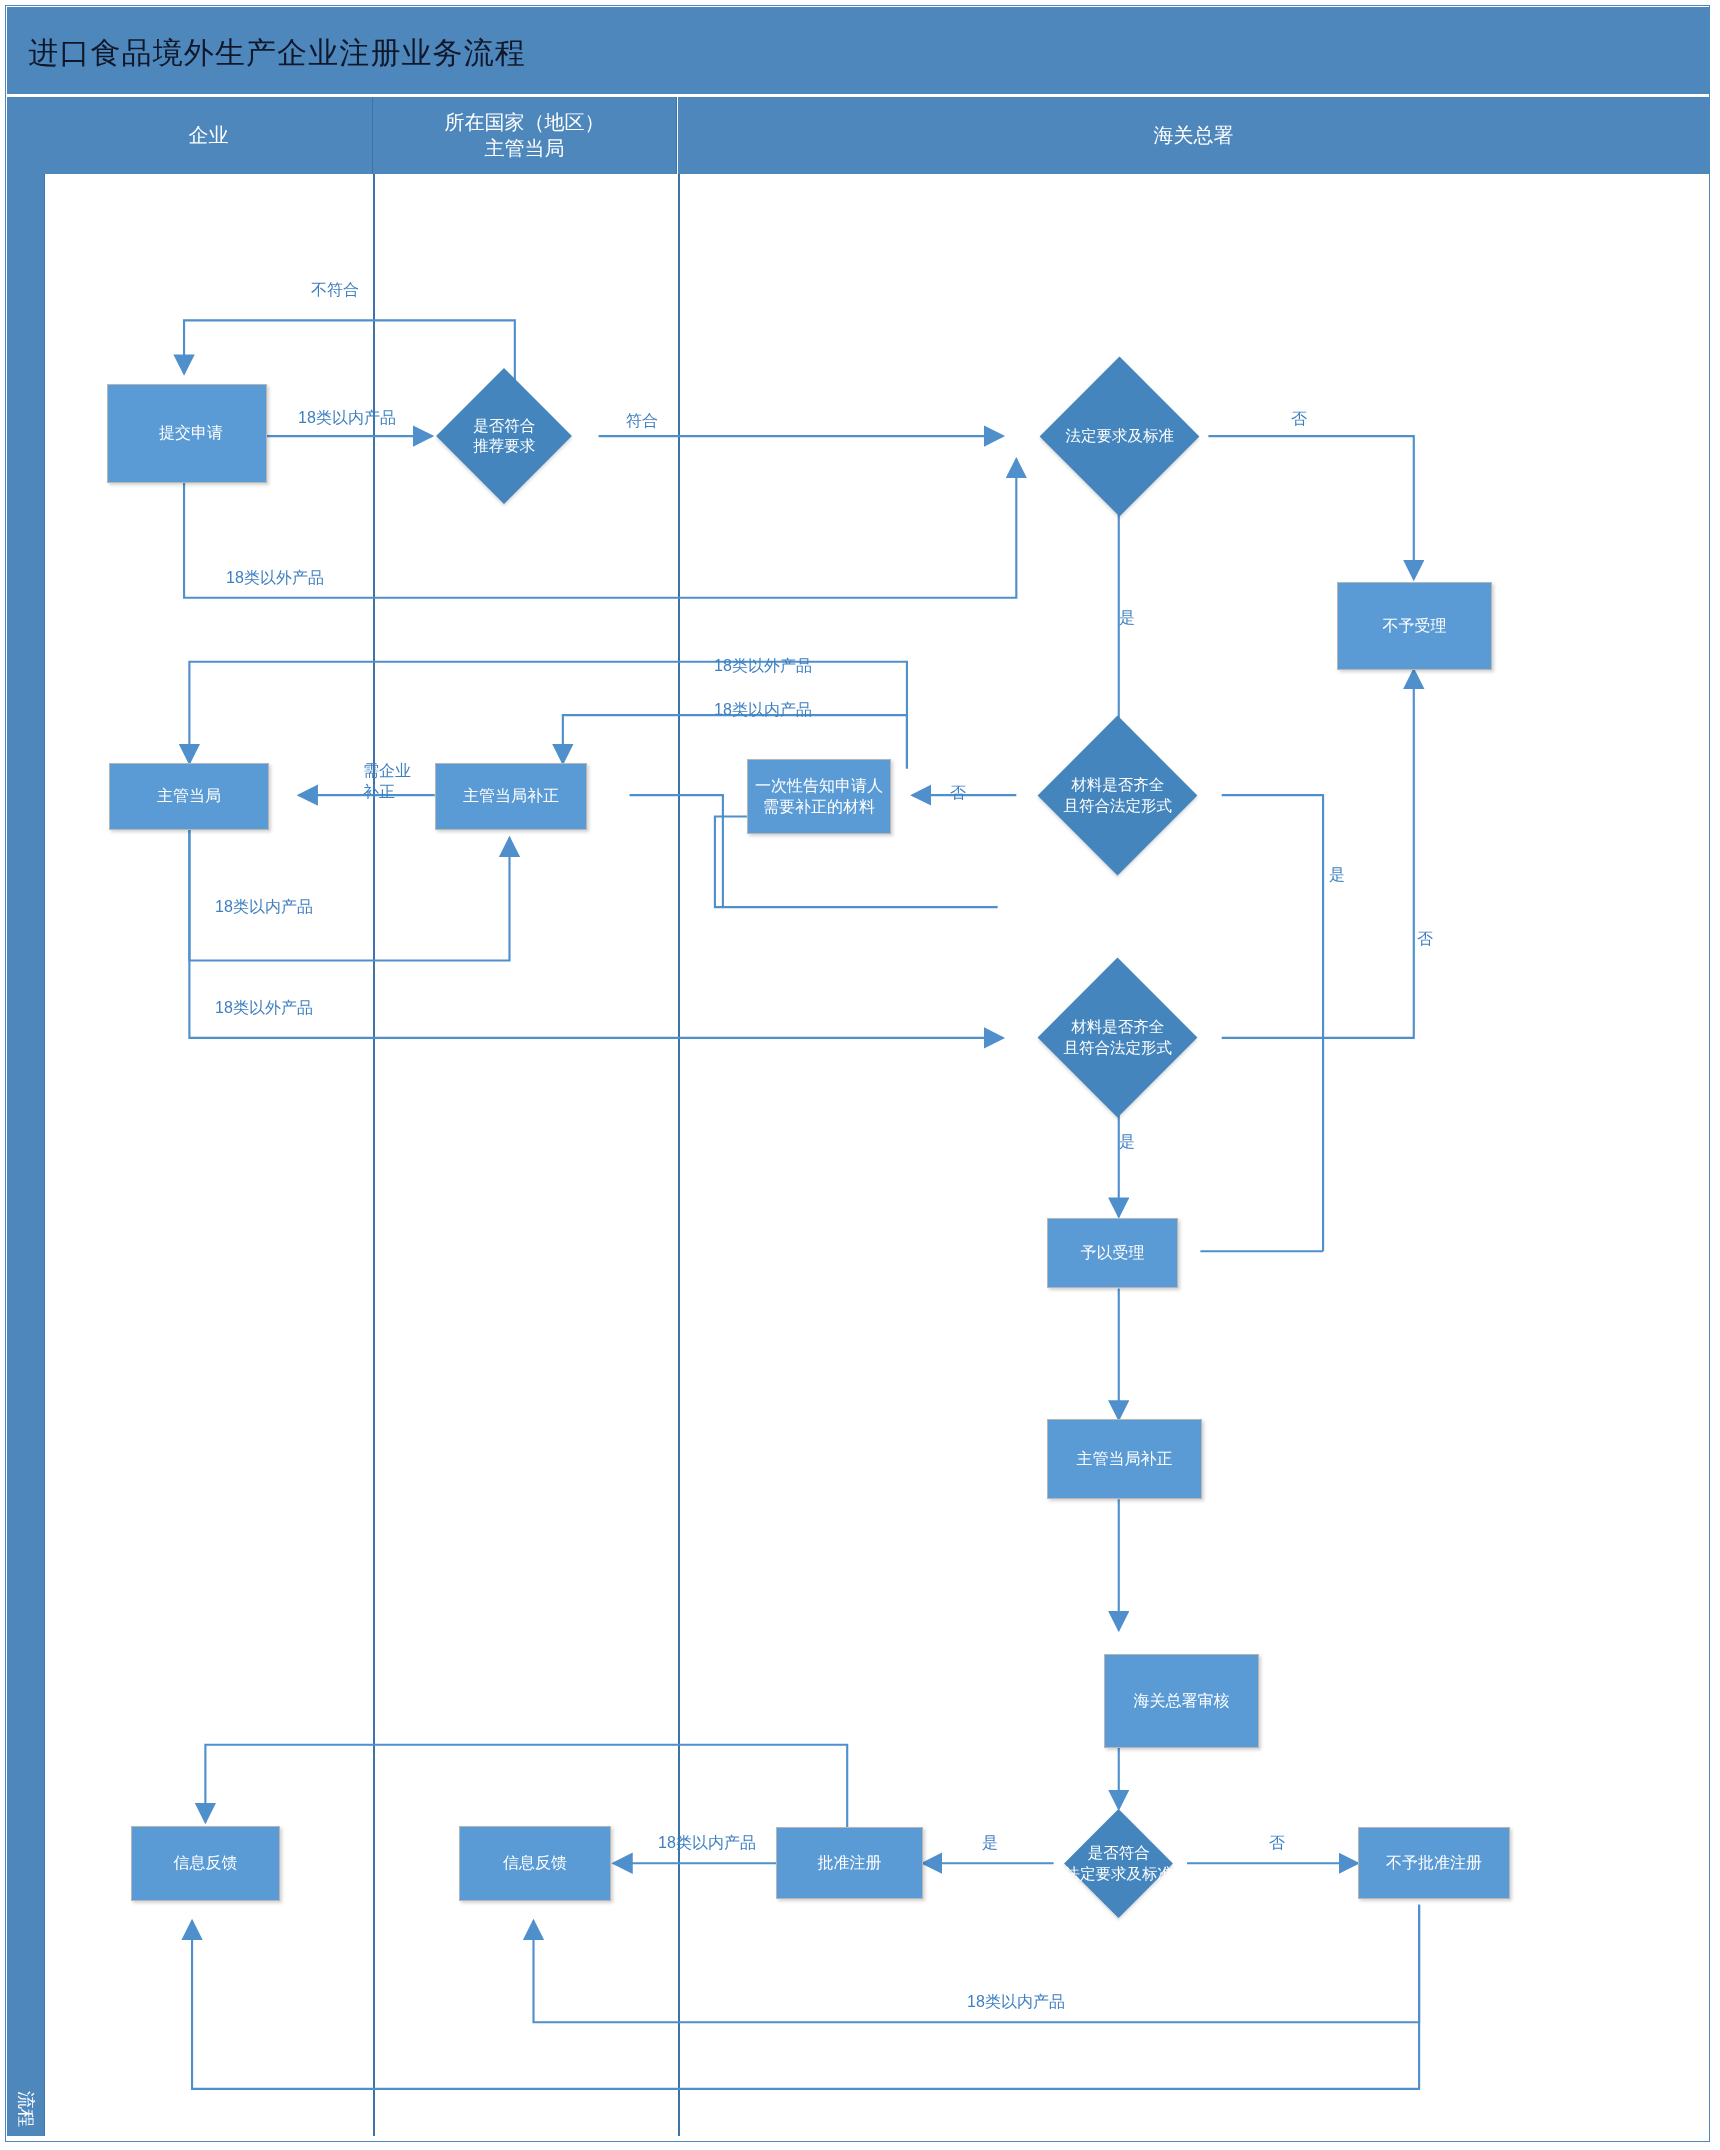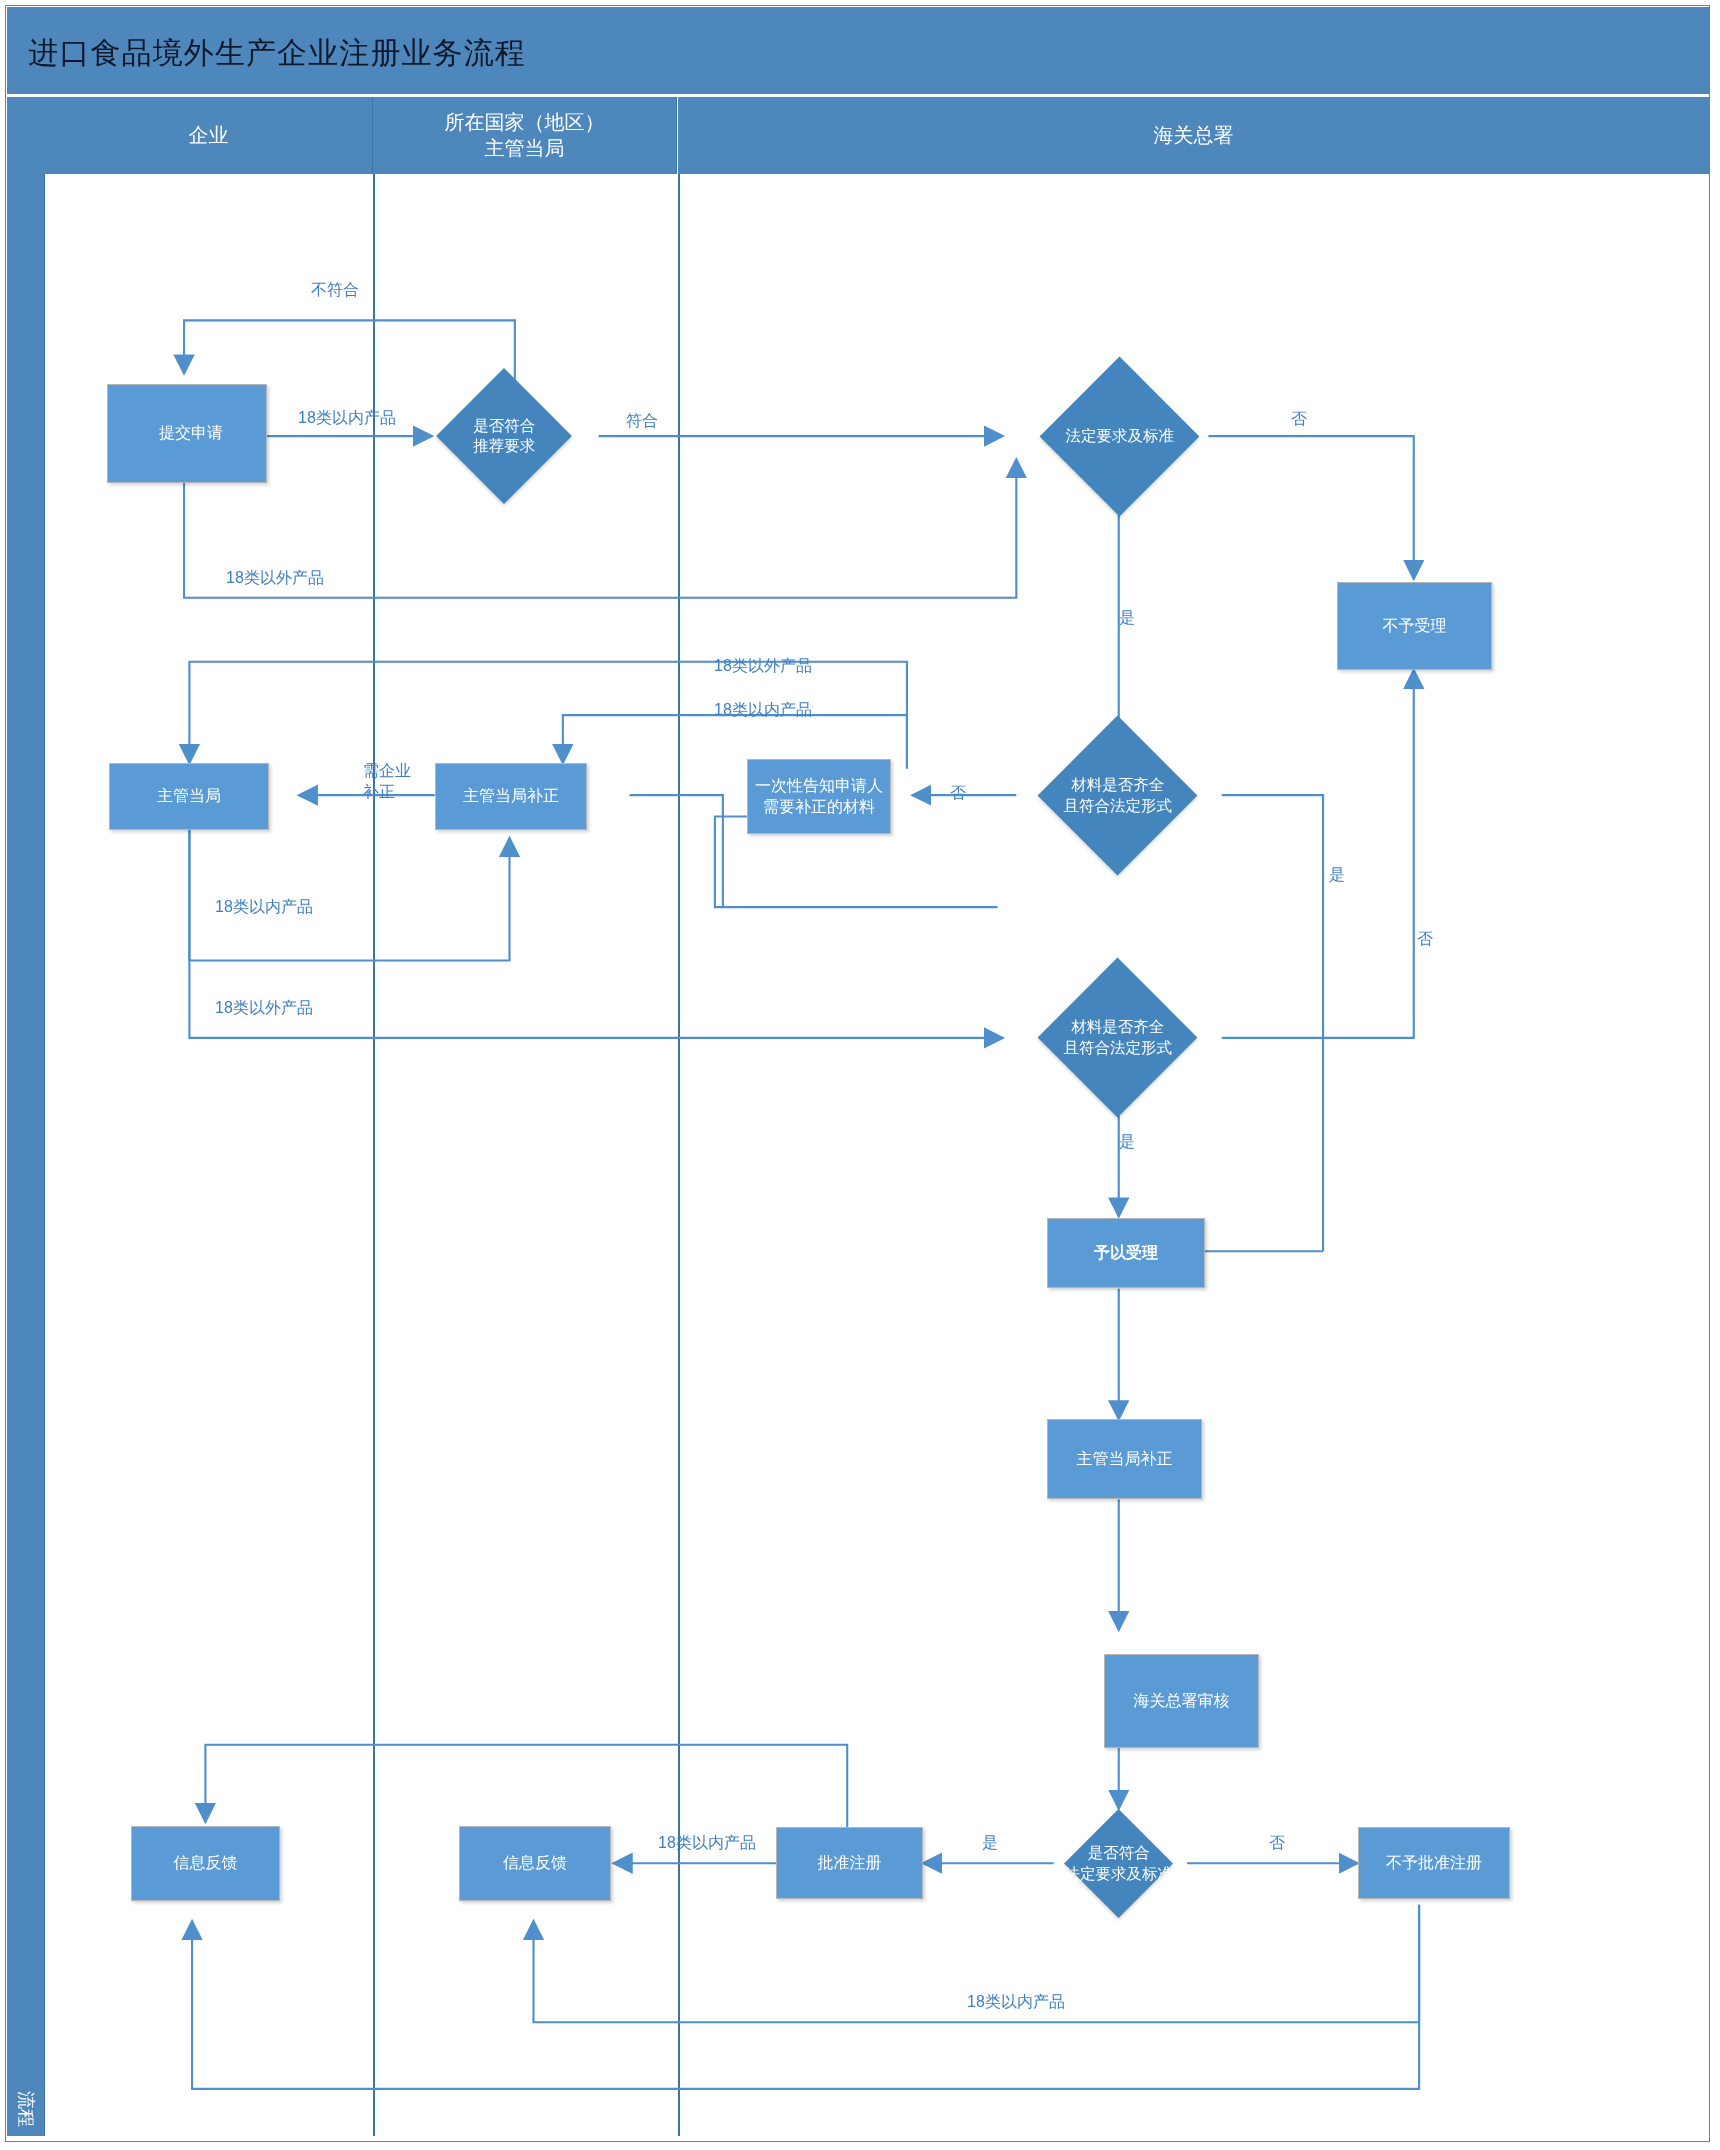--- a/index.html
+++ b/index.html
@@ -206,21 +206,21 @@
   <div class="dia-wrap" style="left:1061px;top:739px;width:113px;height:113px;">
     <div class="dia-shape"></div>
     <div class="dia-label">材料是否齐全<br>且符合法定形式</div>
   </div>
 
   <div class="dia-wrap" style="left:1061px;top:981px;width:113px;height:113px;">
     <div class="dia-shape"></div>
     <div class="dia-label">材料是否齐全<br>且符合法定形式</div>
   </div>
 
-  <div class="node proc" style="left:1047px;top:1218px;width:158px;height:70px;font-weight:bold;">予以受理</div>
+  <div class="node proc" style="left:1047px;top:1218px;width:131px;height:70px;">予以受理</div>
 
   <div class="node proc" style="left:1047px;top:1419px;width:155px;height:80px;">主管当局补正</div>
 
   <div class="node proc" style="left:1104px;top:1630px;width:155px;height:94px;margin-top:24px;">海关总署审核</div>
 
   <div class="dia-wrap" style="left:1080px;top:1825px;width:77px;height:77px;">
     <div class="dia-shape"></div>
     <div class="dia-label">是否符合<br>法定要求及标准</div>
   </div>
 

